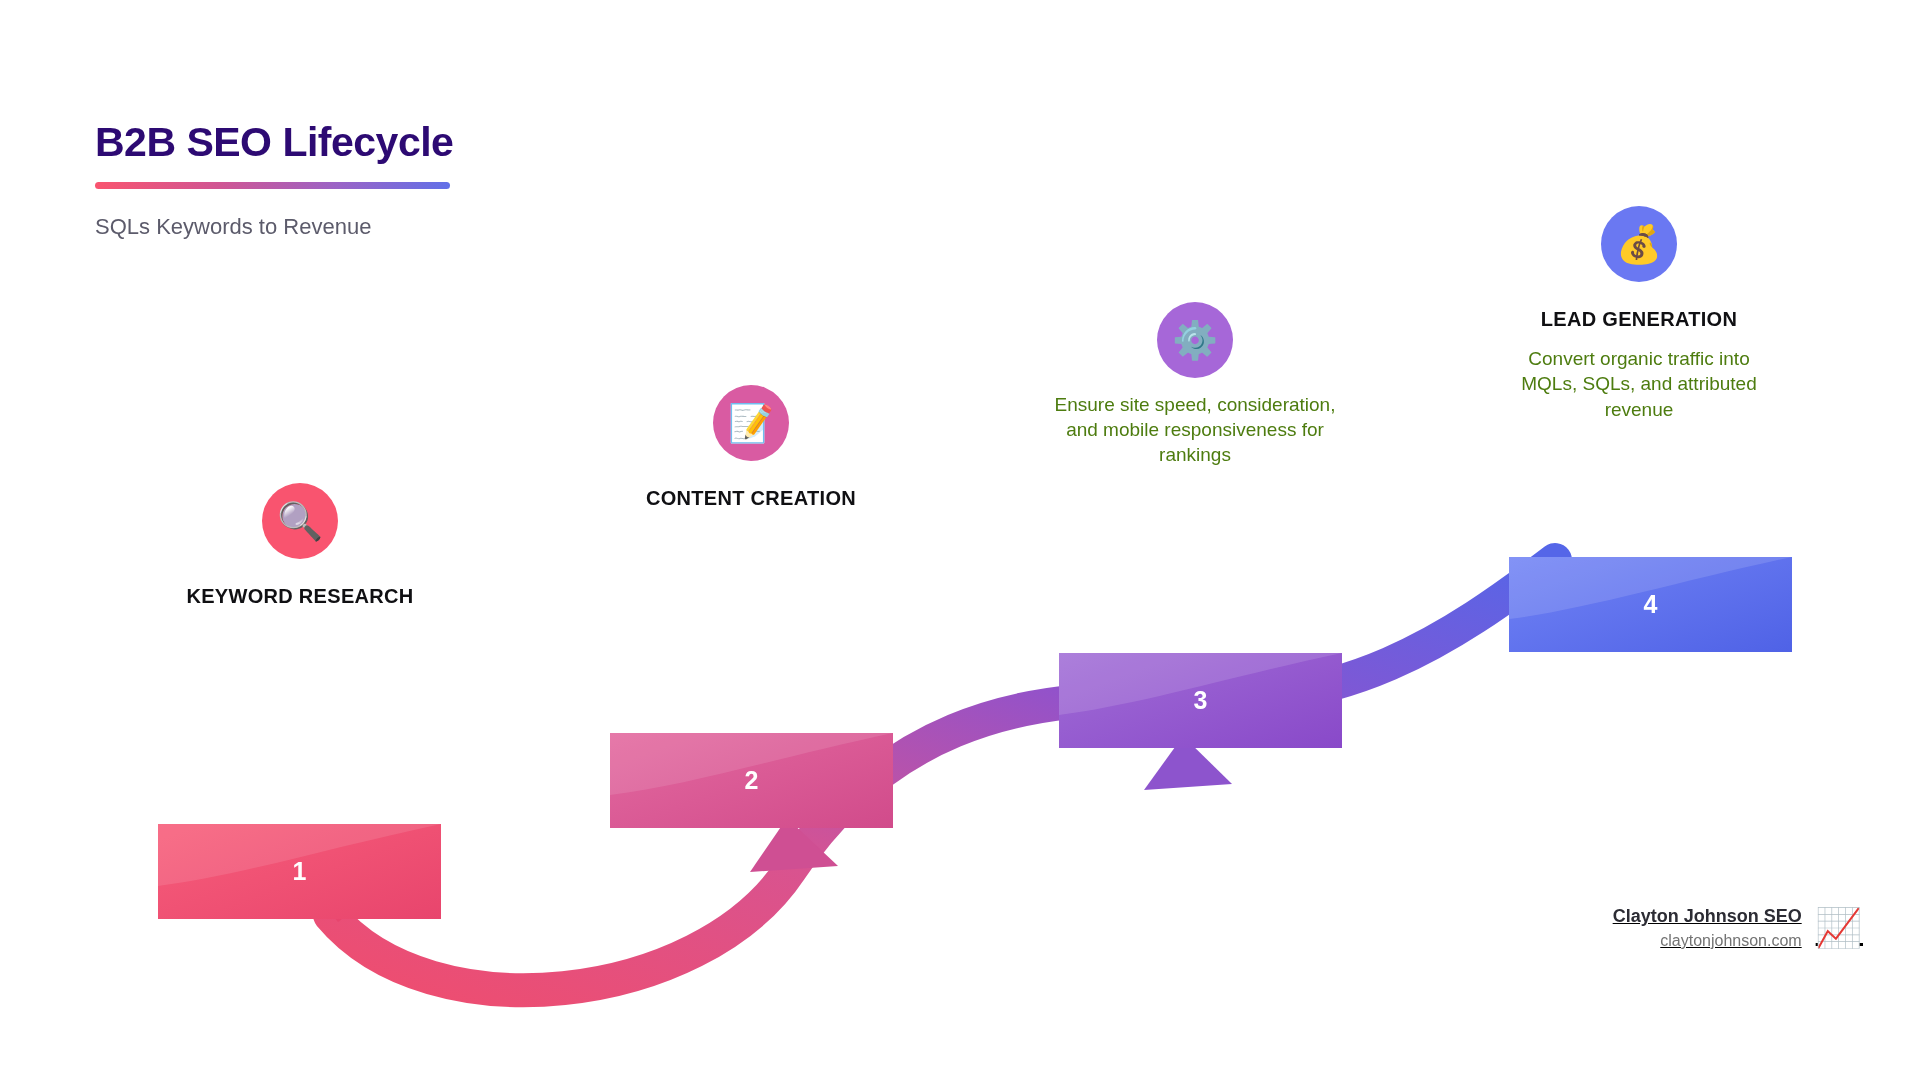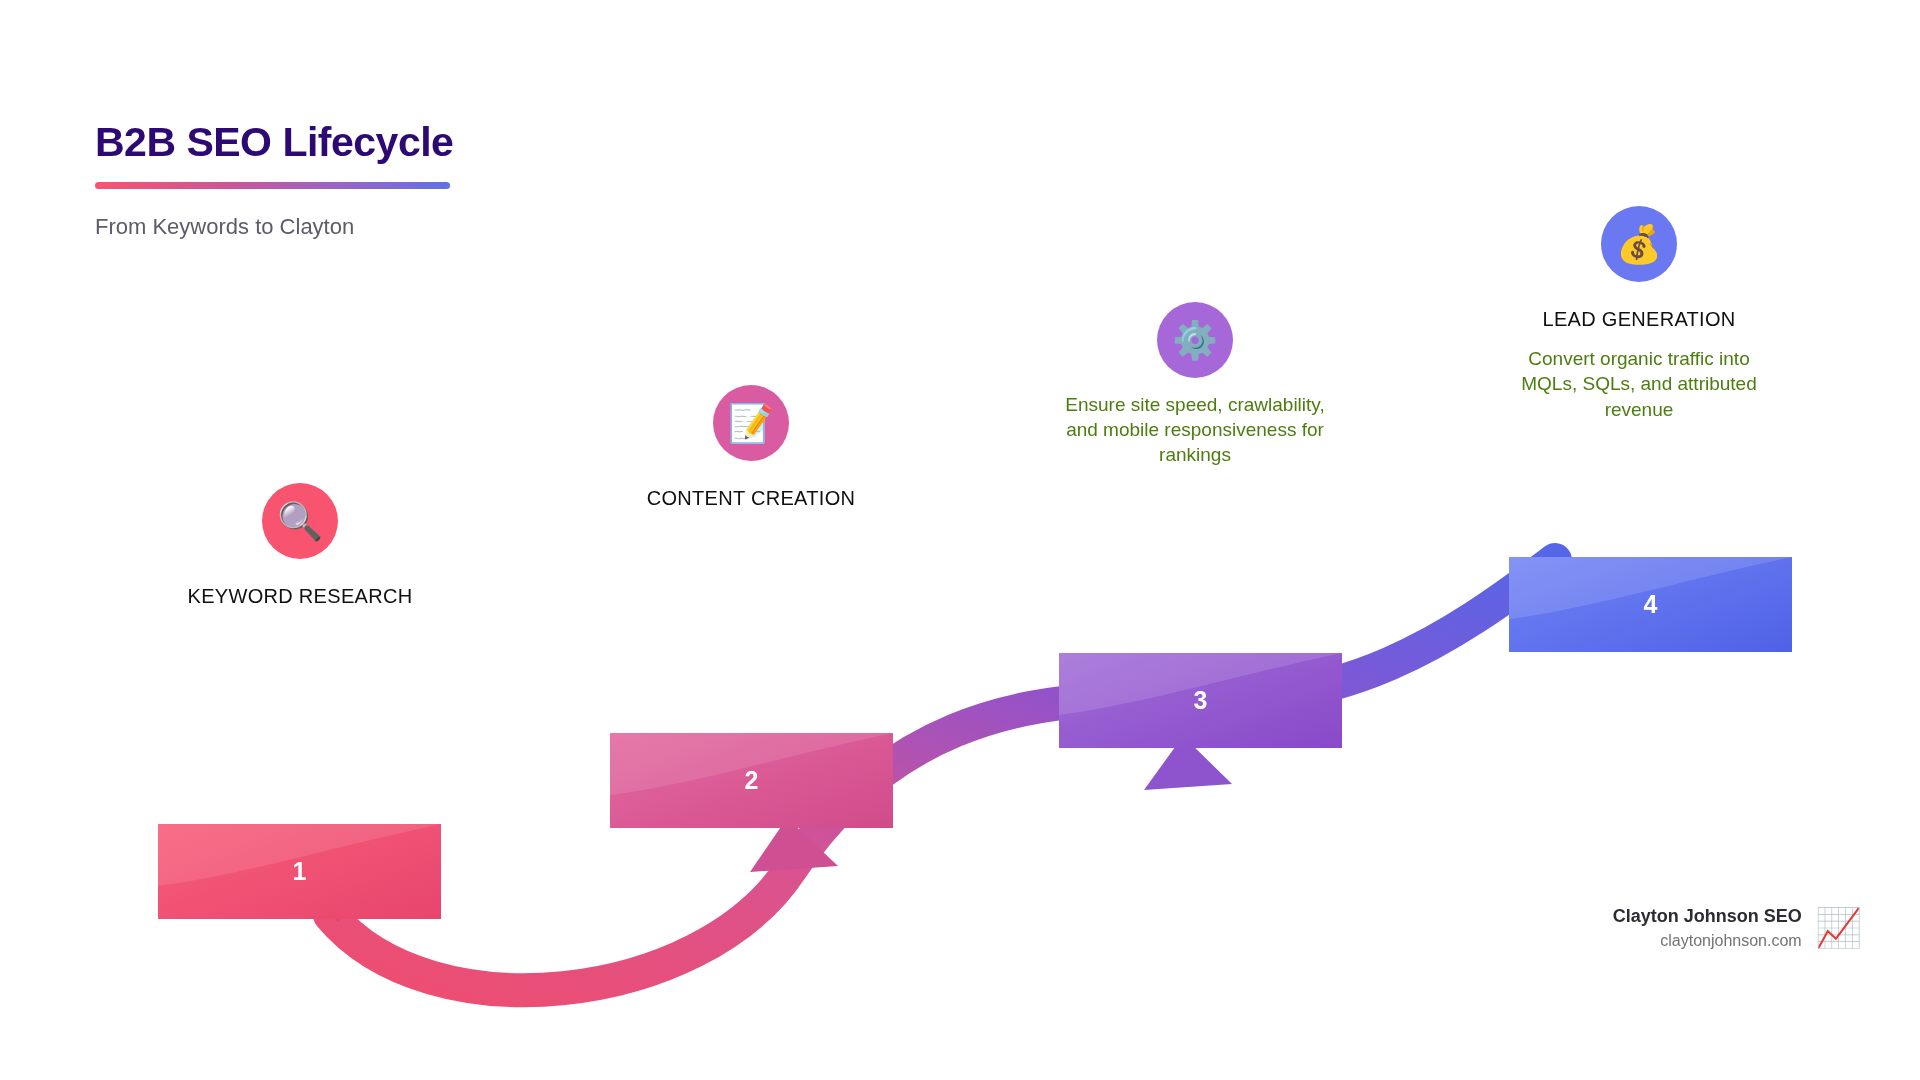--- a/index.html
+++ b/index.html
@@ -42,47 +42,47 @@
   .step-block .num { position:relative; z-index:2; }
 
   
   .step-info { position:absolute; width:300px; text-align:center; }
   .step-icon {
     width:76px; height:76px; border-radius:50%;
     margin:0 auto; display:flex; align-items:center; justify-content:center;
     font-size:37px; line-height:1;
   }
   .step-title {
-    margin-top:24px; font-size:20px; font-weight:normal;
+    margin-top:24px; font-size:20px; font-weight:bold;
     color:#101013; letter-spacing:0.3px; line-height:1.32;
   }
   .step-desc {
     margin-top:14px; font-size:19px; color:#4d7c0f;
     line-height:1.32;
   }
 
   
   #footer-brand {
     position:absolute; right:57px; bottom:62px;
-    display:flex; align-items:center; gap:14px;
+    display:flex; align-items:center; gap:14px;text-decoration:underline;
   }
   #footer-text { text-align:right; }
   #brand-name { font-size:18px; font-weight:bold; color:#2c2c34; }
   #brand-url { font-size:16px; color:#737373; margin-top:5px; }
   #brand-icon { font-size:38px; line-height:1; }
 </style>
 </head>
 <body>
 
 <div id="stage">
 
   <div id="header">
     <div id="page-title">B2B SEO Lifecycle</div>
     <div id="title-underline"></div>
-    <div id="page-subtitle">From Keywords to Clayton</div>
+    <div id="page-subtitle">SQLs Keywords to Revenue</div>
   </div>
 
   <svg id="flow-svg" viewBox="0 0 1920 1080" preserveAspectRatio="none" aria-hidden="true">
     <defs>
       <linearGradient id="ribbonGrad" x1="0" y1="1" x2="1" y2="0" gradientUnits="objectBoundingBox">
         <stop offset="0%" stop-color="#ef4d6e"></stop>
         <stop offset="33%" stop-color="#d9538f"></stop>
         <stop offset="66%" stop-color="#8f52cd"></stop>
         <stop offset="100%" stop-color="#5566e8"></stop>
       </linearGradient>
@@ -145,21 +145,21 @@
     <div class="step-icon" style="background:#d95ba2;">
       <span>📝</span>
     </div>
     <div class="step-title">CONTENT CREATION</div>
   </div>
 
   <div class="step-info" style="left:1050px; top:302px; width:290px;">
     <div class="step-icon" style="background:#a667d8;">
       <span>⚙️</span>
     </div>
-    <div class="step-desc">Ensure site speed, crawlability, and mobile responsiveness for rankings</div>
+    <div class="step-desc">Ensure site speed, consideration, and mobile responsiveness for rankings</div>
   </div>
 
   <div class="step-info" style="left:1494px; top:206px; width:290px;">
     <div class="step-icon" style="background:#6a78f2;">
       <span>💰</span>
     </div>
     <div class="step-title">LEAD GENERATION</div>
     <div class="step-desc" style="max-width:270px; margin-left:auto; margin-right:auto;">Convert organic traffic into MQLs, SQLs, and attributed revenue</div>
   </div>
 

